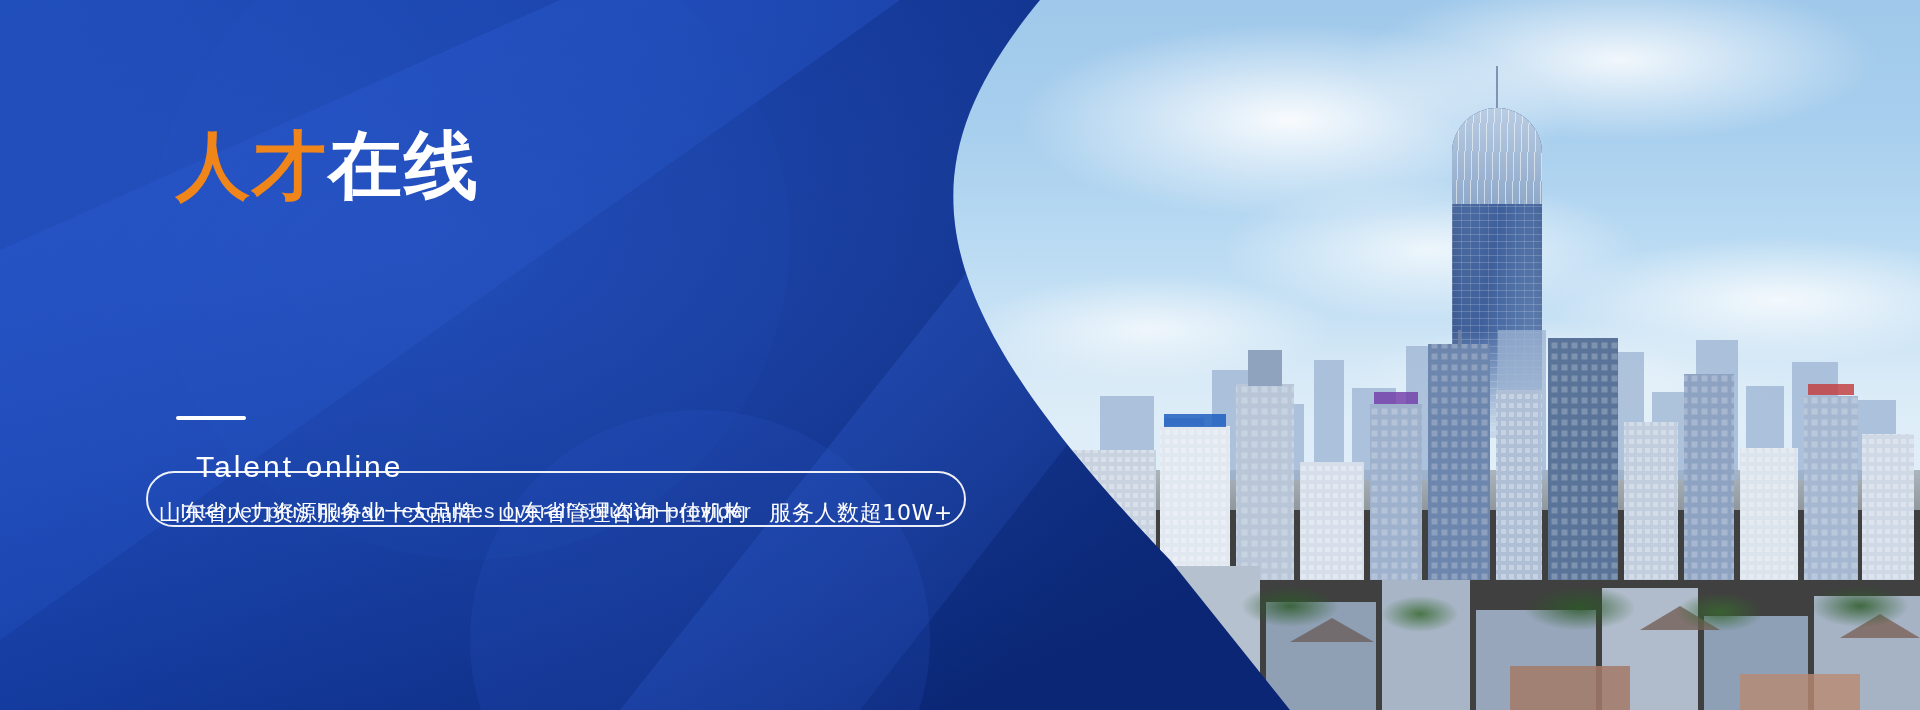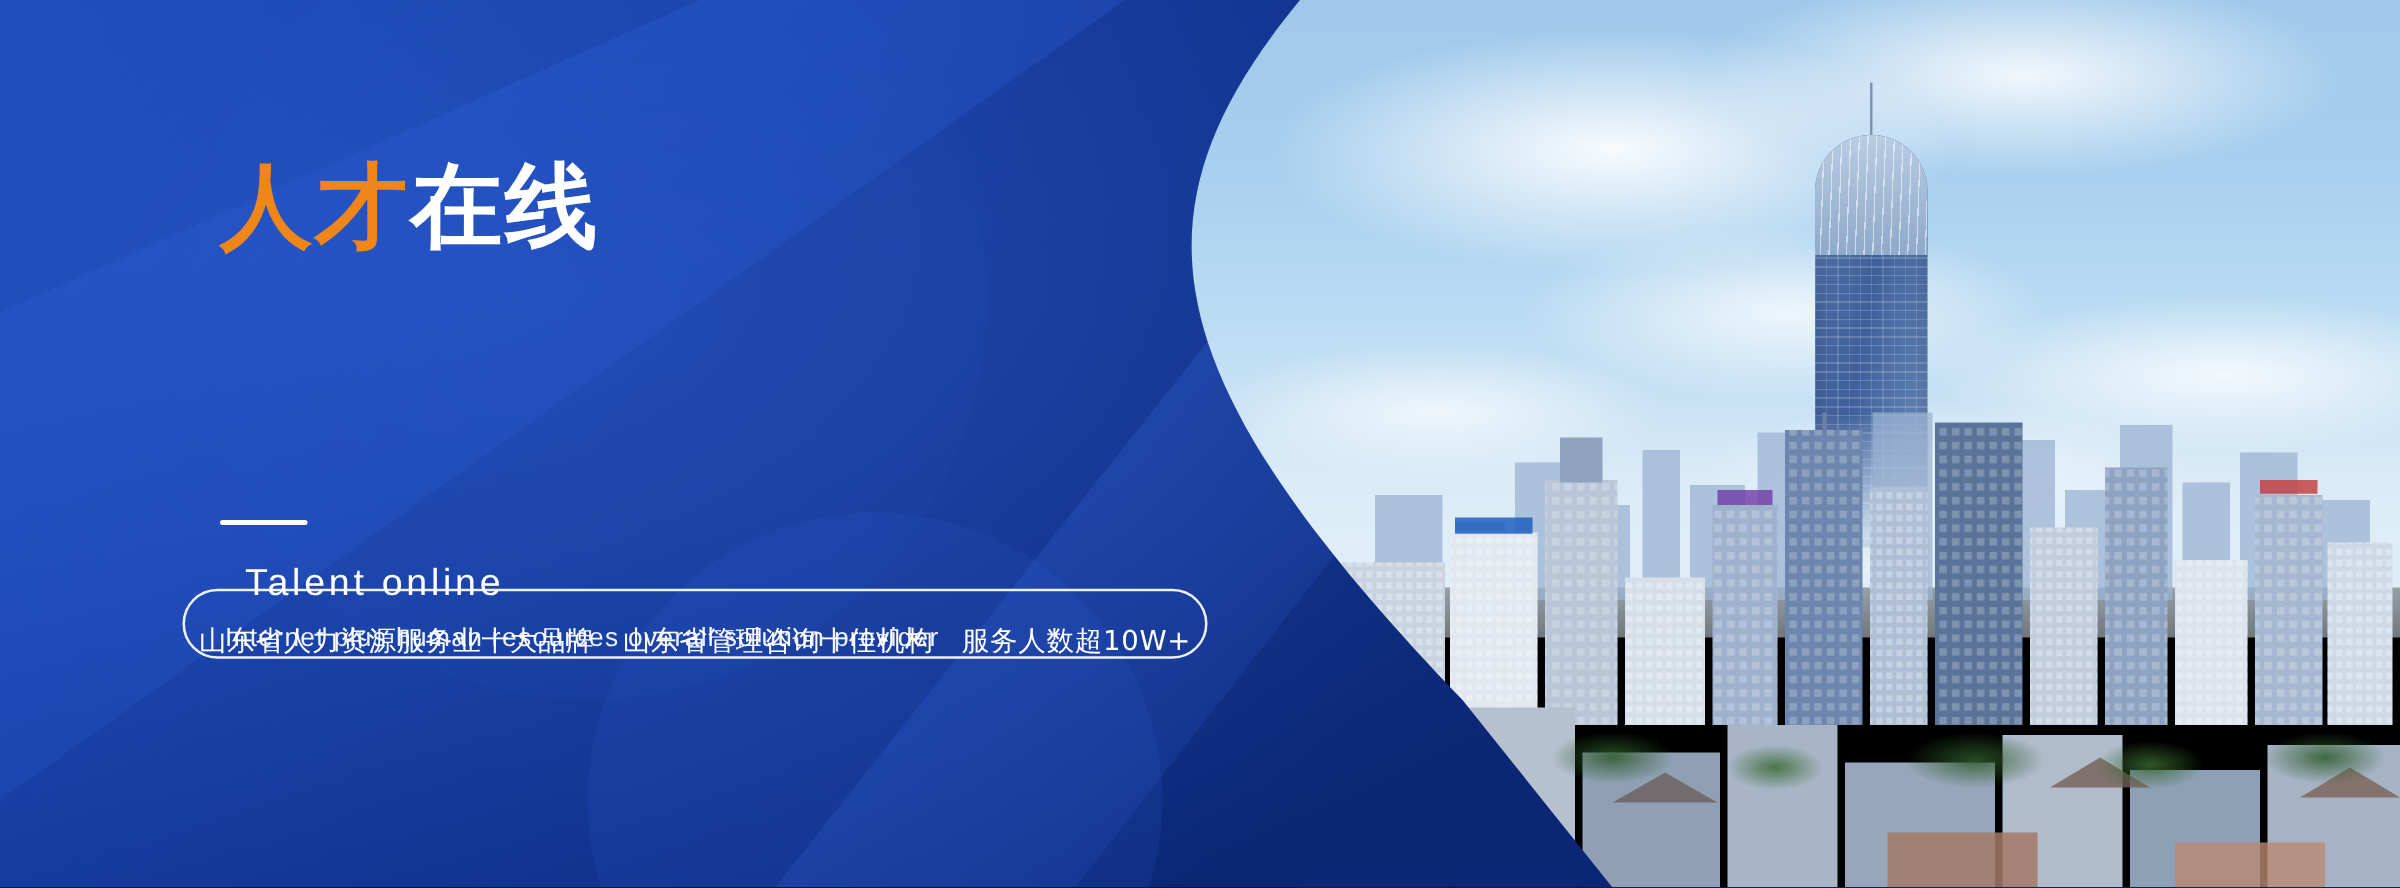--- a/index.html
+++ b/index.html
@@ -1,20 +1,20 @@
 <!DOCTYPE html>
 <html><head>
 <meta charset="utf-8">
 <style>
   html,body{margin:0;padding:0;background:#0b2a7a;}
   *{box-sizing:border-box;}
   #banner{
     position:relative;width:1920px;height:710px;overflow:hidden;
     font-family:"Liberation Sans","DejaVu Sans",sans-serif;
-    background:#000000;
+    background:#404040;
   }
 
   
   .photo{position:absolute;inset:0;overflow:hidden;}
   .sky{
     position:absolute;left:0;top:0;width:1920px;height:470px;
     background:
       radial-gradient(ellipse 420px 150px at 1290px 120px, rgba(255,255,255,.92), rgba(255,255,255,0) 65%),
       radial-gradient(ellipse 380px 120px at 1620px 60px, rgba(255,255,255,.85), rgba(255,255,255,0) 68%),
       radial-gradient(ellipse 300px 100px at 1430px 250px, rgba(255,255,255,.75), rgba(255,255,255,0) 70%),

